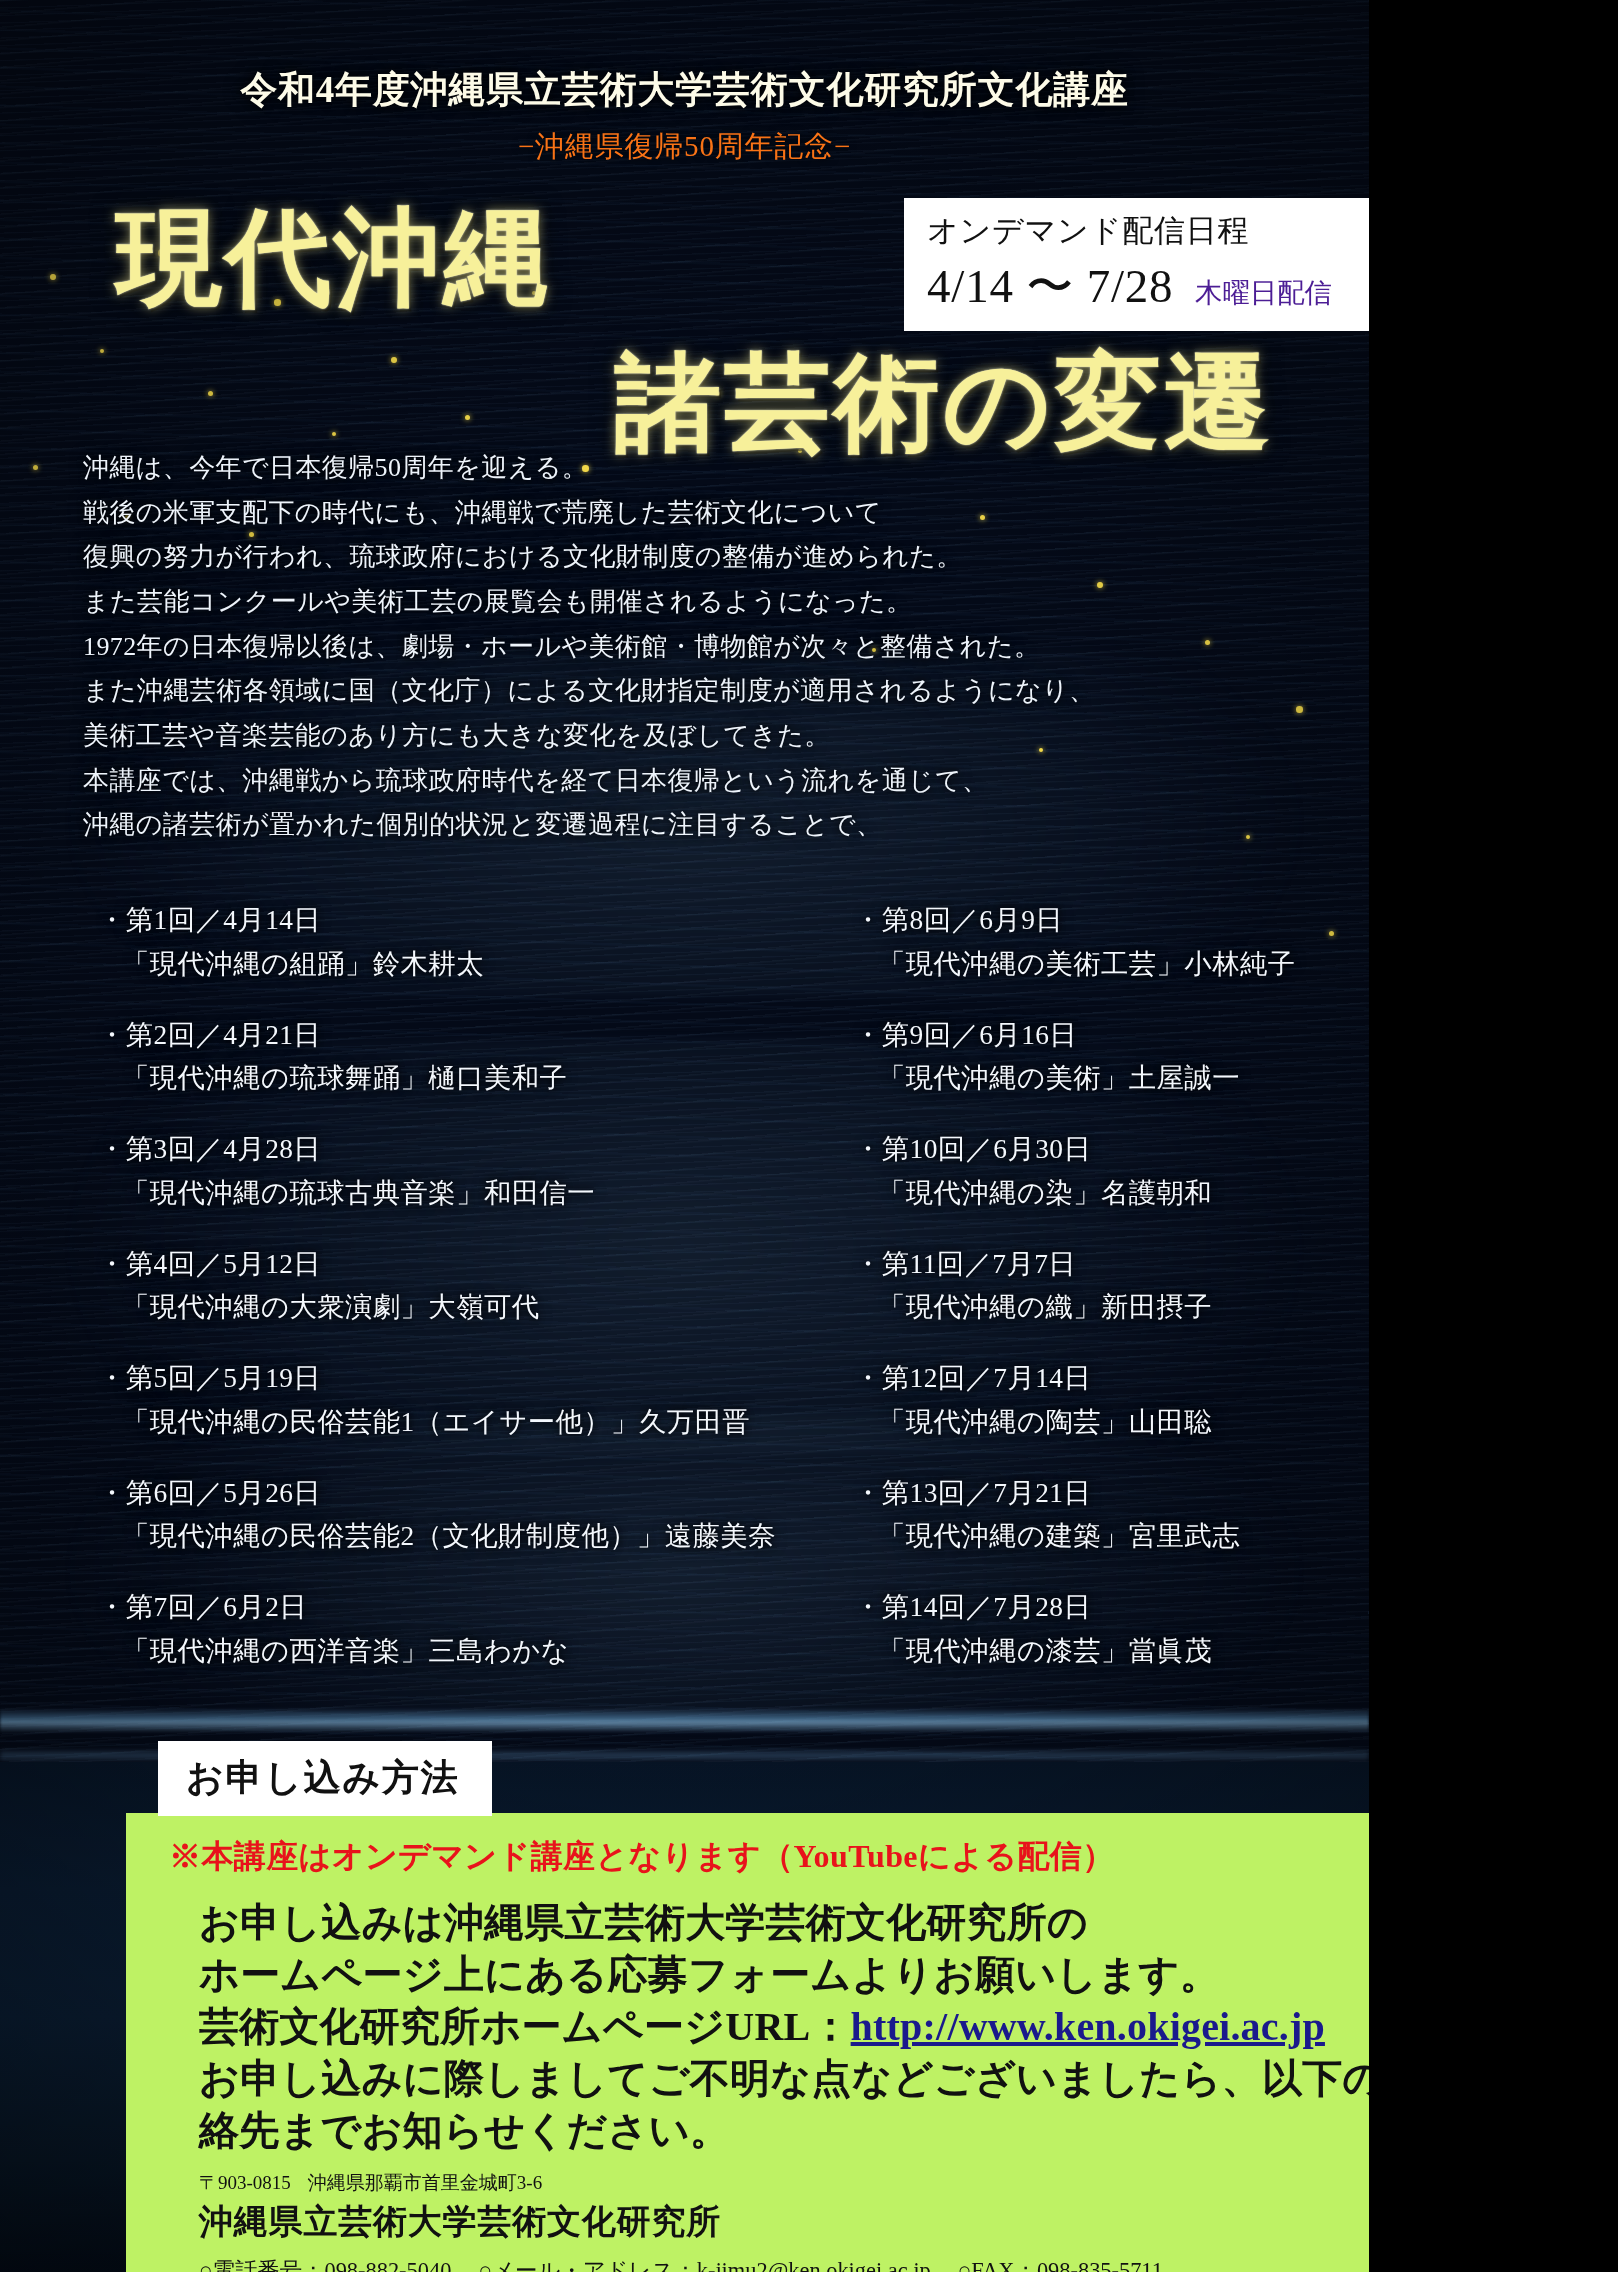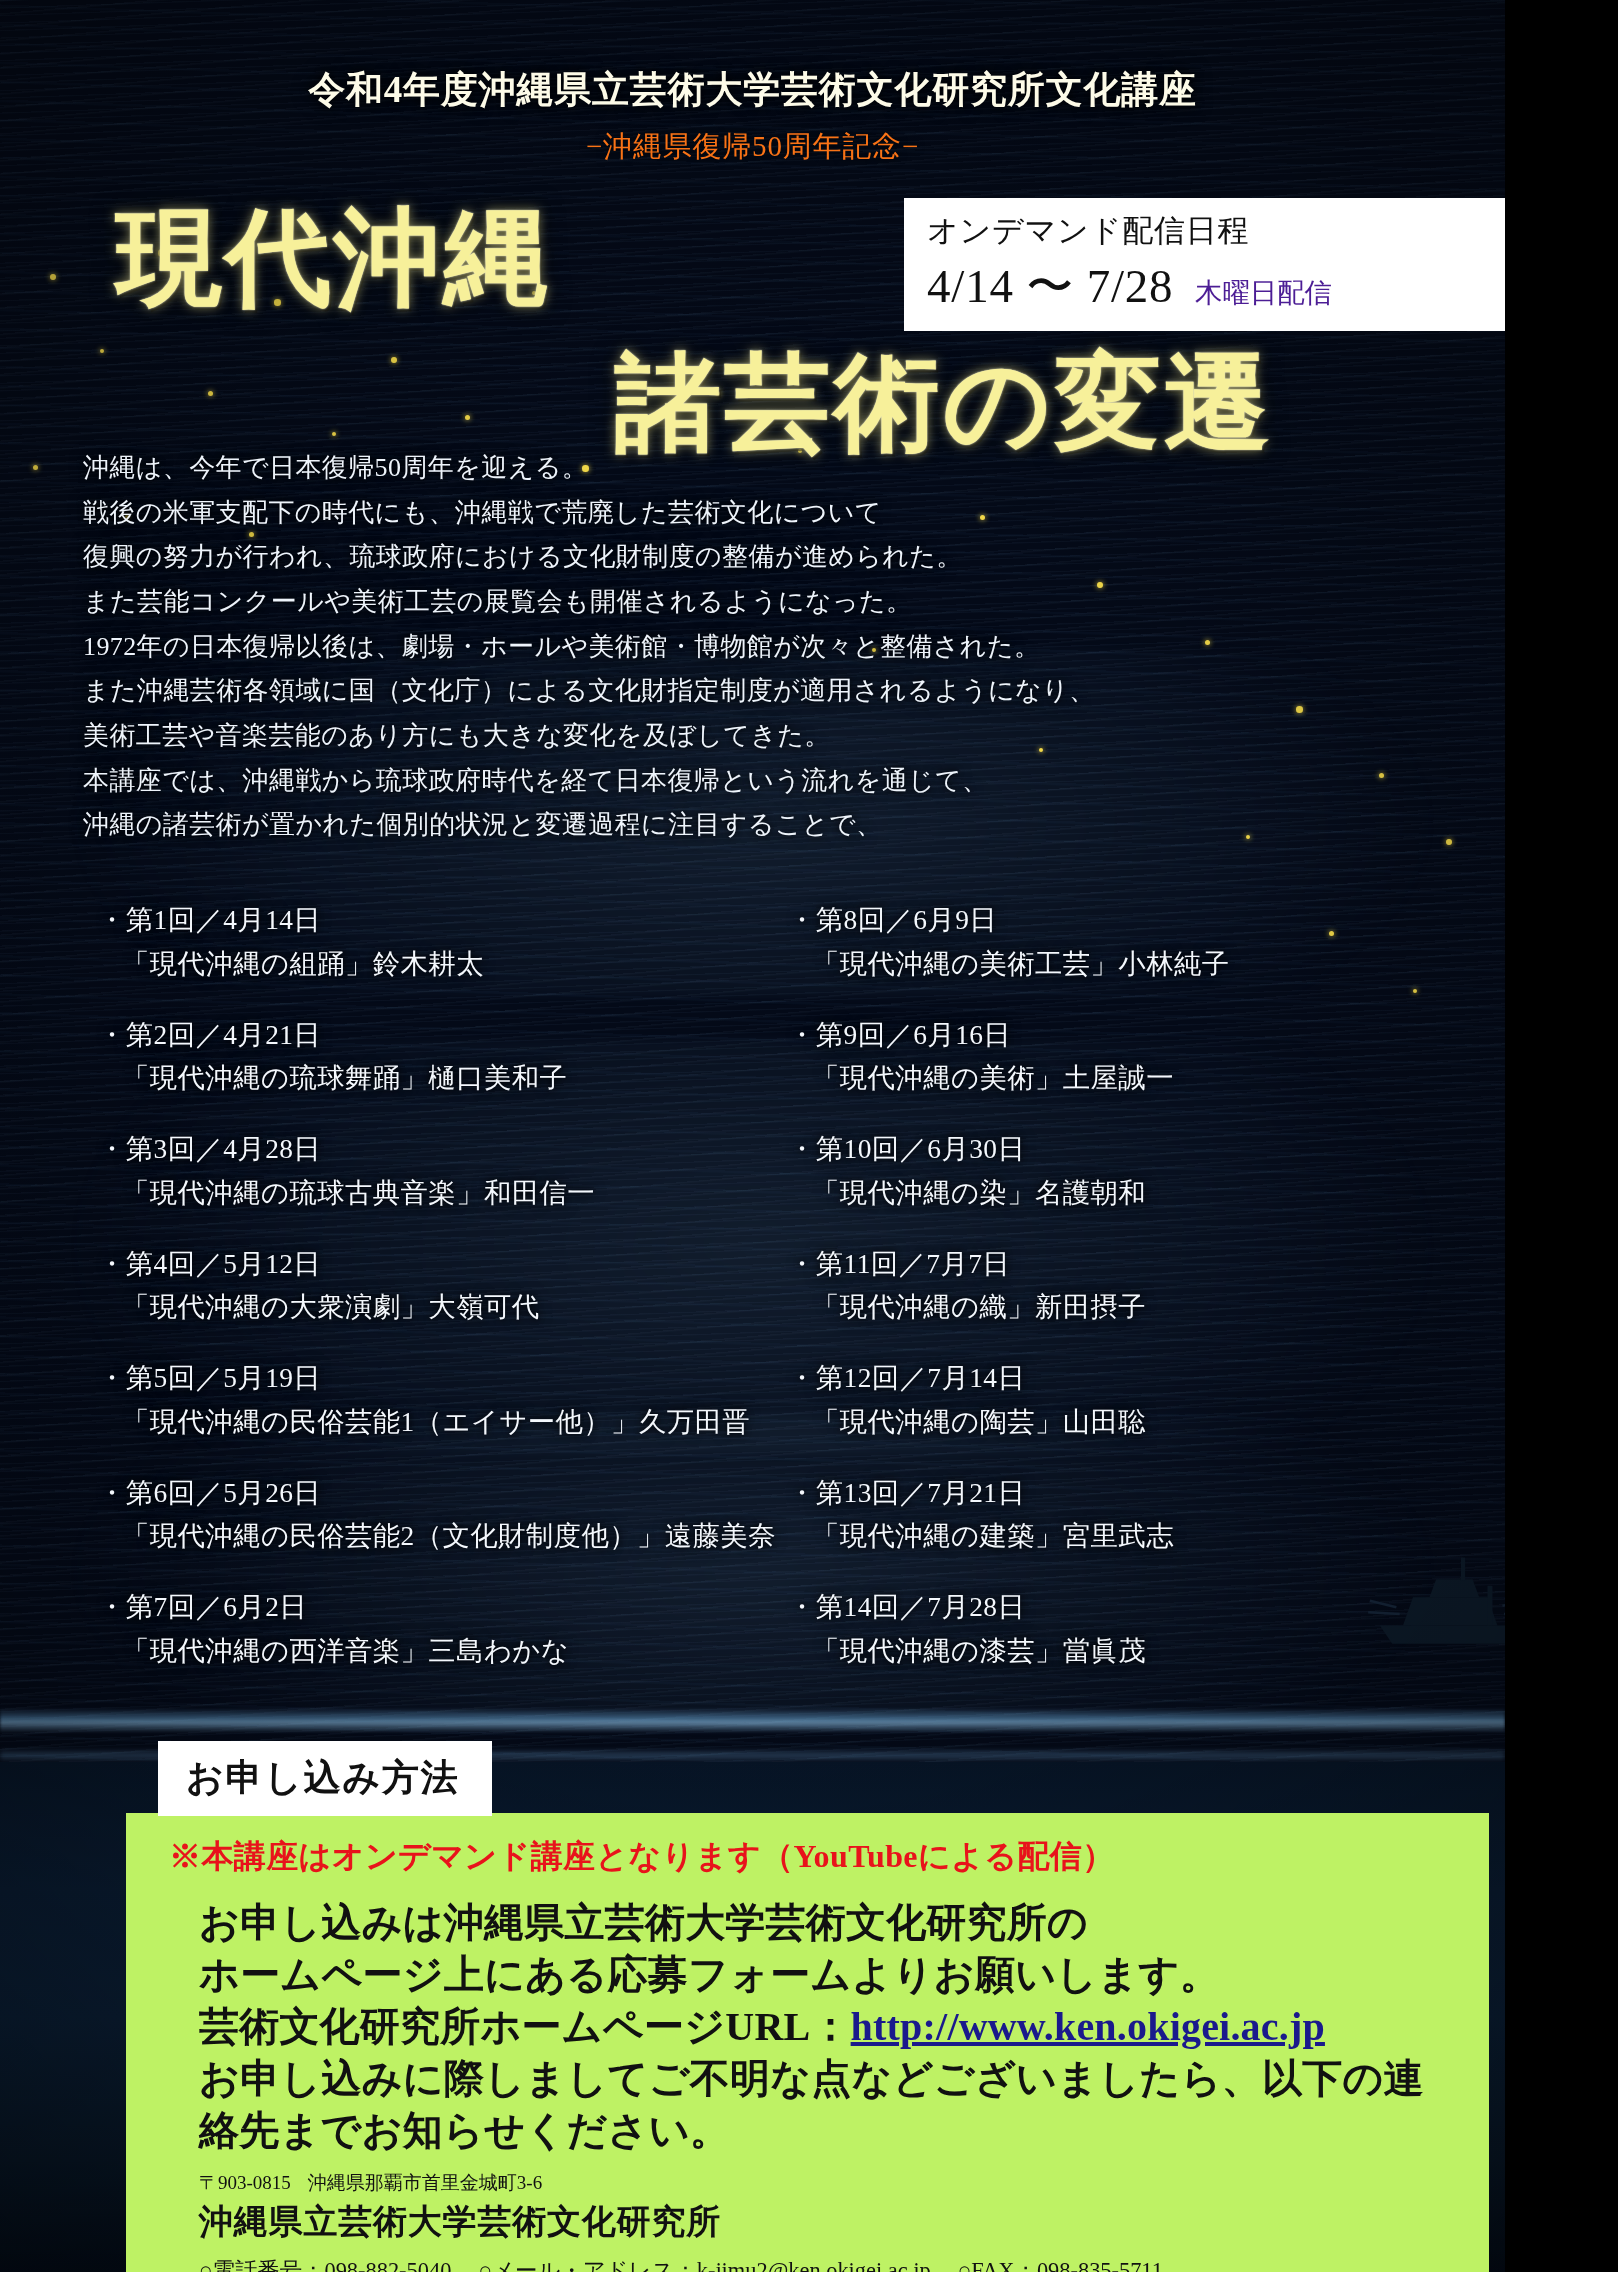--- a/index.html
+++ b/index.html
@@ -5,21 +5,21 @@
   html, body {
     margin: 0;
     padding: 0;
     background: #000;
   }
   body {
     font-family: "Liberation Serif", "DejaVu Serif", serif;
   }
   #poster {
     position: relative;
-    width: 1505px;
+    width: 1369px;
     height: 2273px;
     overflow: hidden;
     background: #040a18;
   }
 
   
   .bg-base {
     position: absolute; inset: 0;
     background:
       radial-gradient(ellipse 120% 60% at 50% 8%, #0b1733 0%, #05091a 45%, #02040c 100%),
@@ -172,20 +172,21 @@
     letter-spacing: 0.4px;
     text-shadow: 0 0 6.6px rgba(0,0,0,.95), 0 0 15px rgba(0,0,0,.85);
   }
 
   
   .lectures {
     position: absolute;
     left: 98px; top: 902px;
     width: 1446px;
     display: flex;
+    gap: 66px;
     z-index: 6;
   }
   .lec-col { width: 690px; }
   .lec-item { margin-bottom: 35px; }
   .lec-head {
     color: #f4f8fd;
     font-size: 27.4px;
     letter-spacing: 0.4px;
     text-shadow: 0 0 6.6px rgba(0,0,0,.95), 0 0 13.3px rgba(0,0,0,.8);
   }

